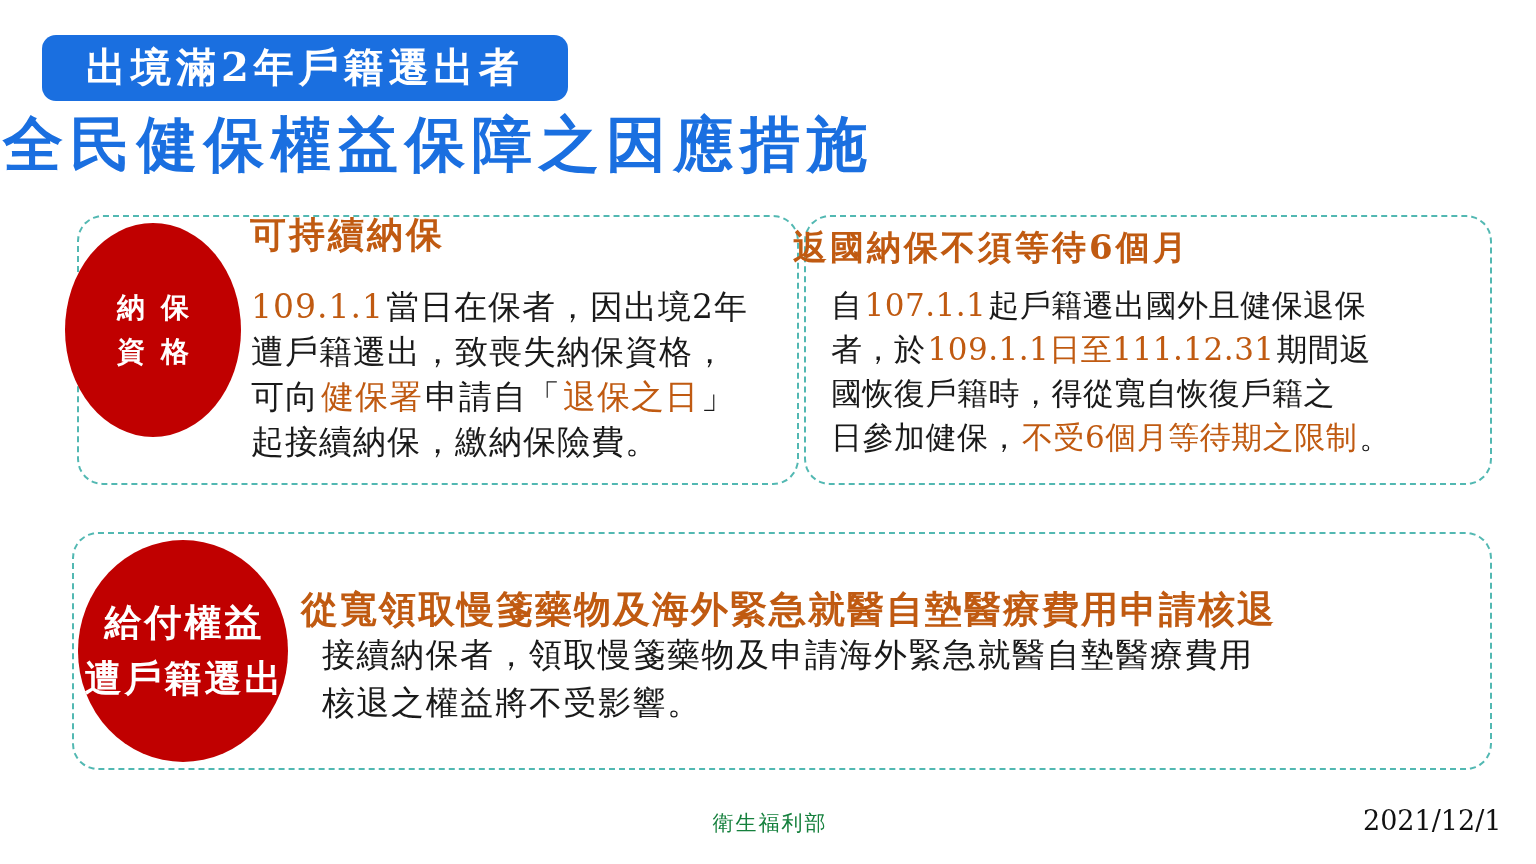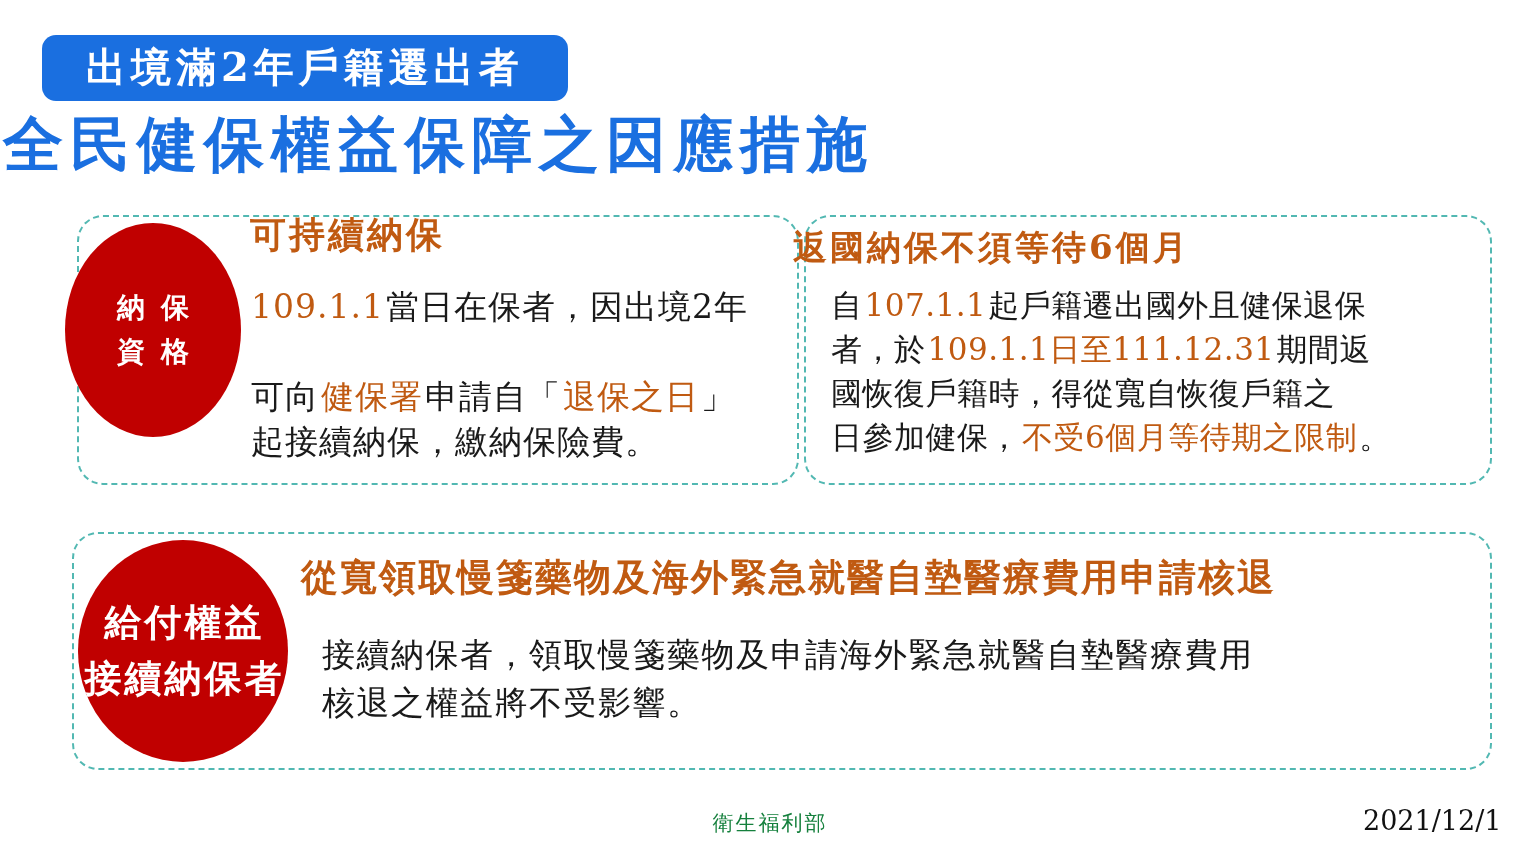--- a/index.html
+++ b/index.html
@@ -41,21 +41,21 @@
   .circle-a span{letter-spacing:16px;margin-right:-16px;}
   .circle-c{left:76px;top:538px;width:210px;height:222px;font-size:37px;line-height:1.45;}
   .circle-c span{letter-spacing:3px;margin-right:-3px;}
 
   .col-heading{
     position:absolute;color:var(--orange);font-weight:bold;
     font-size:36px;letter-spacing:3px;white-space:nowrap;
   }
   .h-left{left:247px;top:208px;}
   .h-right{left:790px;top:222px;font-size:34px;}
-  .h-sec2{left:298px;top:550px;font-size:37px;letter-spacing:2px;}
+  .h-sec2{left:298px;top:582px;font-size:37px;letter-spacing:2px;}
 
   .body-text{position:absolute;color:var(--ink);}
   .body-left{left:247px;top:281px;width:560px;font-size:33px;line-height:45px;letter-spacing:1px;}
   .body-right{left:827px;top:280px;width:655px;font-size:31px;line-height:44px;letter-spacing:0.5px;}
   .body-sec2{left:318px;top:628px;width:1130px;font-size:33px;line-height:48px;letter-spacing:1.5px;}
 
   .hl{color:var(--orange);}
 
   .footer-org{
     position:absolute;left:0;right:0;top:806px;text-align:center;
@@ -78,31 +78,31 @@
 
   <section class="dash-box box-b"></section>
 
   <div class="circle circle-a">
     <span>納保</span>
     <span>資格</span>
   </div>
 
   <h2 class="col-heading h-left">可持續納保</h2>
 
-  <p class="body-text body-left"><span class="hl">109.1.1</span><span>當日在保者，因出境2年</span><br><br><span>可向</span><span class="hl">健保署</span><span>申請自「</span><span class="hl">退保之日</span><span>」</span><br><span>起接續納保，繳納保險費。</span></p>
+  <p class="body-text body-left"><span class="hl">109.1.1</span><span>當日在保者，因出境2年</span><br><span>遭戶籍遷出，致喪失納保資格，</span><br><span>可向</span><span class="hl">健保署</span><span>申請自「</span><span class="hl">退保之日</span><span>」</span><br><span>起接續納保，繳納保險費。</span></p>
 
   <h2 class="col-heading h-right">返國納保不須等待6個月</h2>
 
   <p class="body-text body-right"><span>自</span><span class="hl">107.1.1</span><span>起戶籍遷出國外且健保退保</span><br><span>者，於</span><span class="hl">109.1.1日至111.12.31</span><span>期間返</span><br><span>國恢復戶籍時，得從寬自恢復戶籍之</span><br><span>日參加健保，</span><span class="hl">不受6個月等待期之限制</span><span>。</span></p>
 
   <section class="dash-box box-c"></section>
 
   <div class="circle circle-c">
     <span>給付權益</span>
-    <span>接續納保者</span>
+    <span>遭戶籍遷出</span>
   </div>
 
   <h2 class="col-heading h-sec2">從寬領取慢箋藥物及海外緊急就醫自墊醫療費用申請核退</h2>
 
   <p class="body-text body-sec2"><span>接續納保者，領取慢箋藥物及申請海外緊急就醫自墊醫療費用</span><br><span>核退之權益將不受影響。</span></p>
 
   <div class="footer-org">衛生福利部</div>
 
   <div class="footer-date">2021/12/1</div>
 

